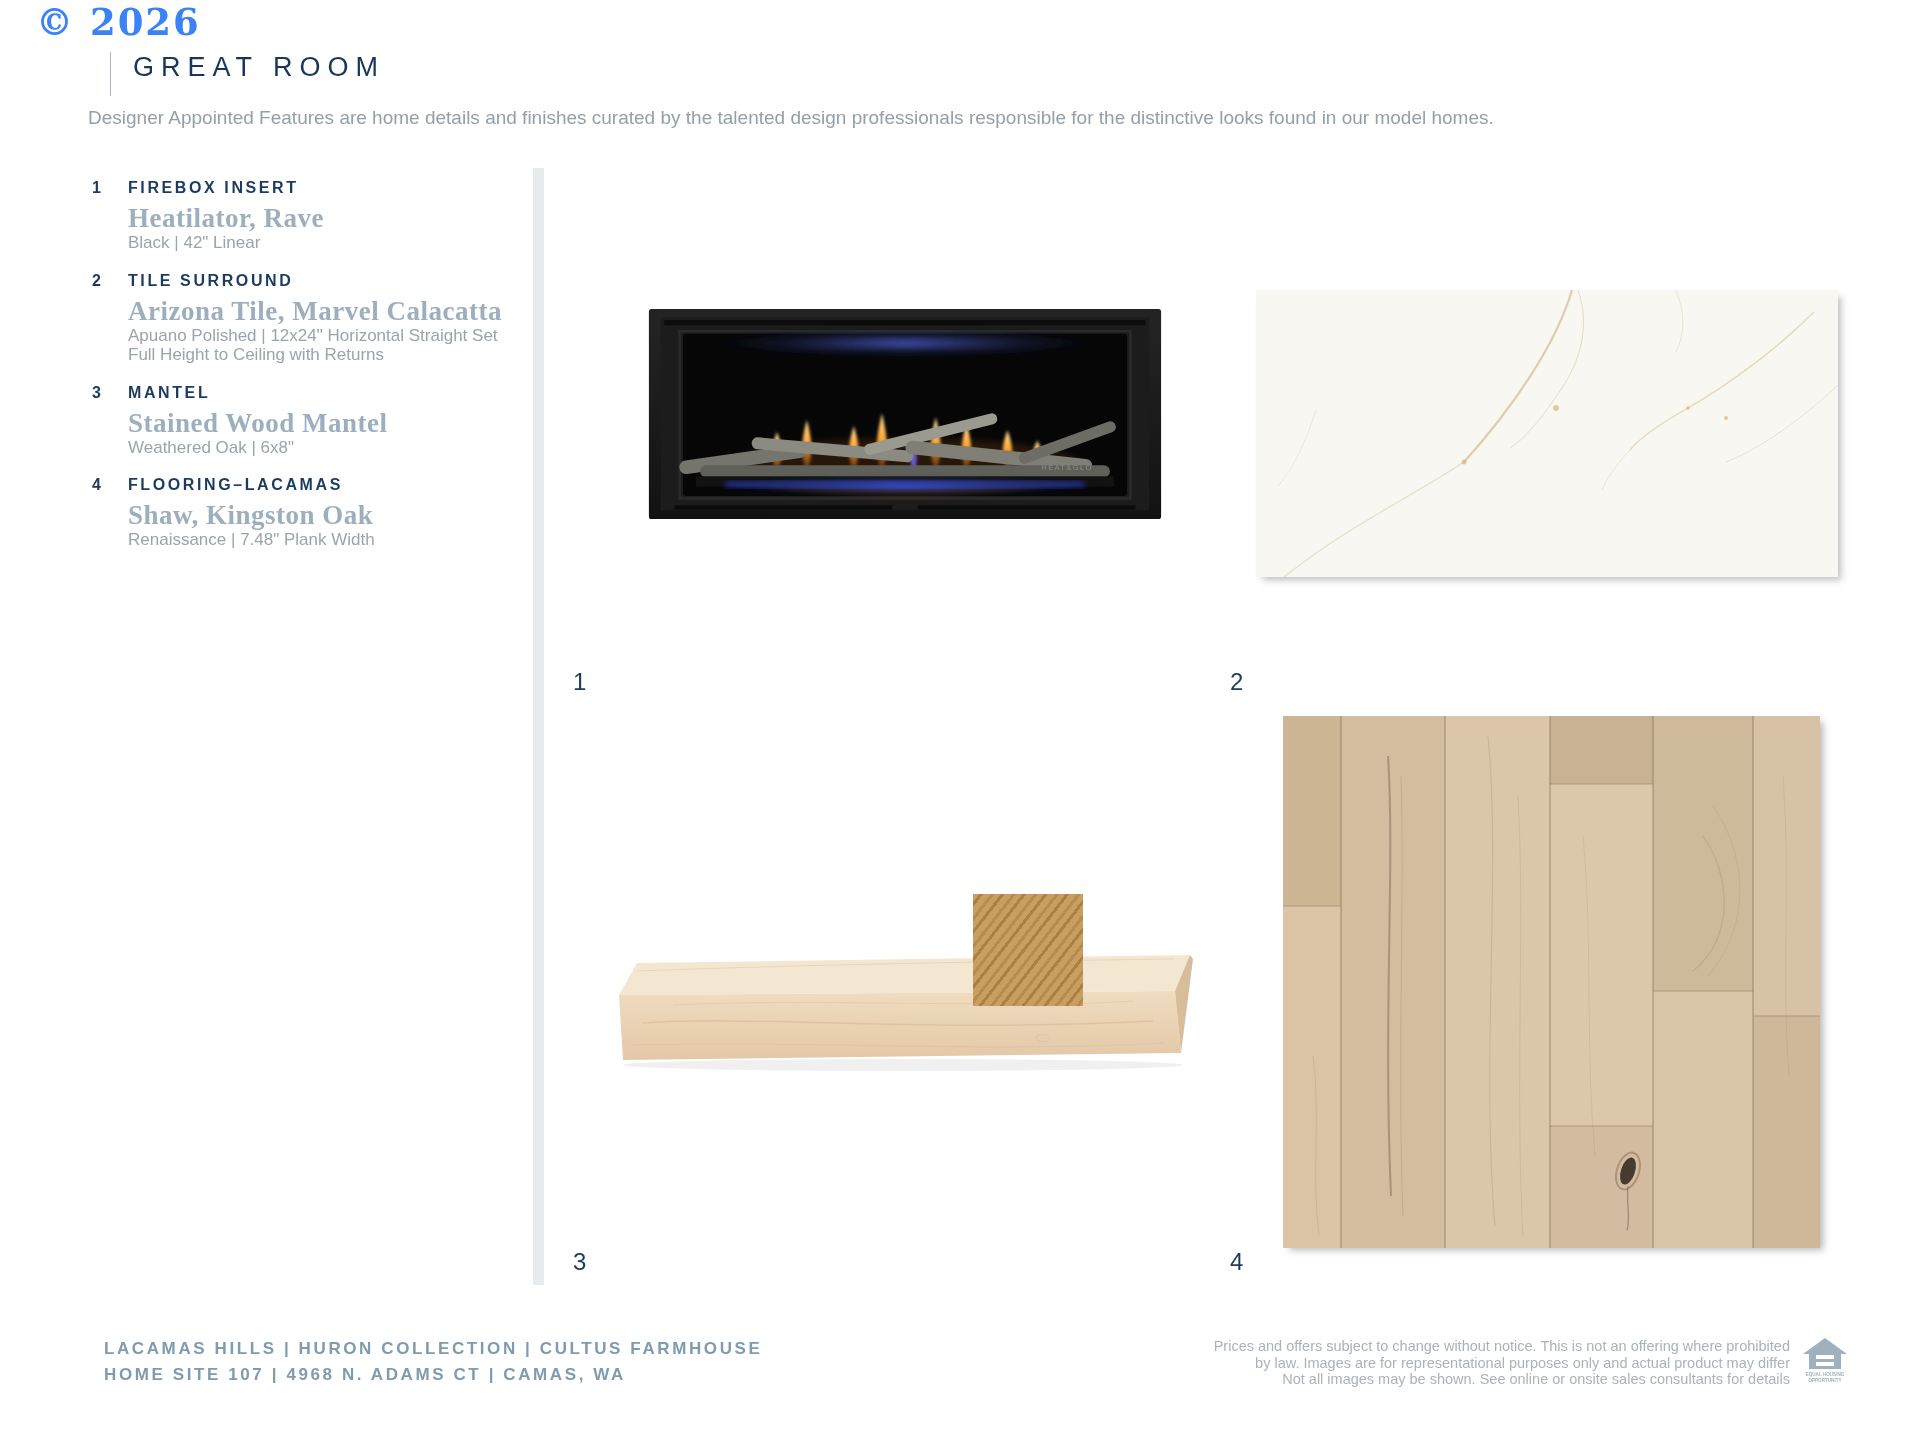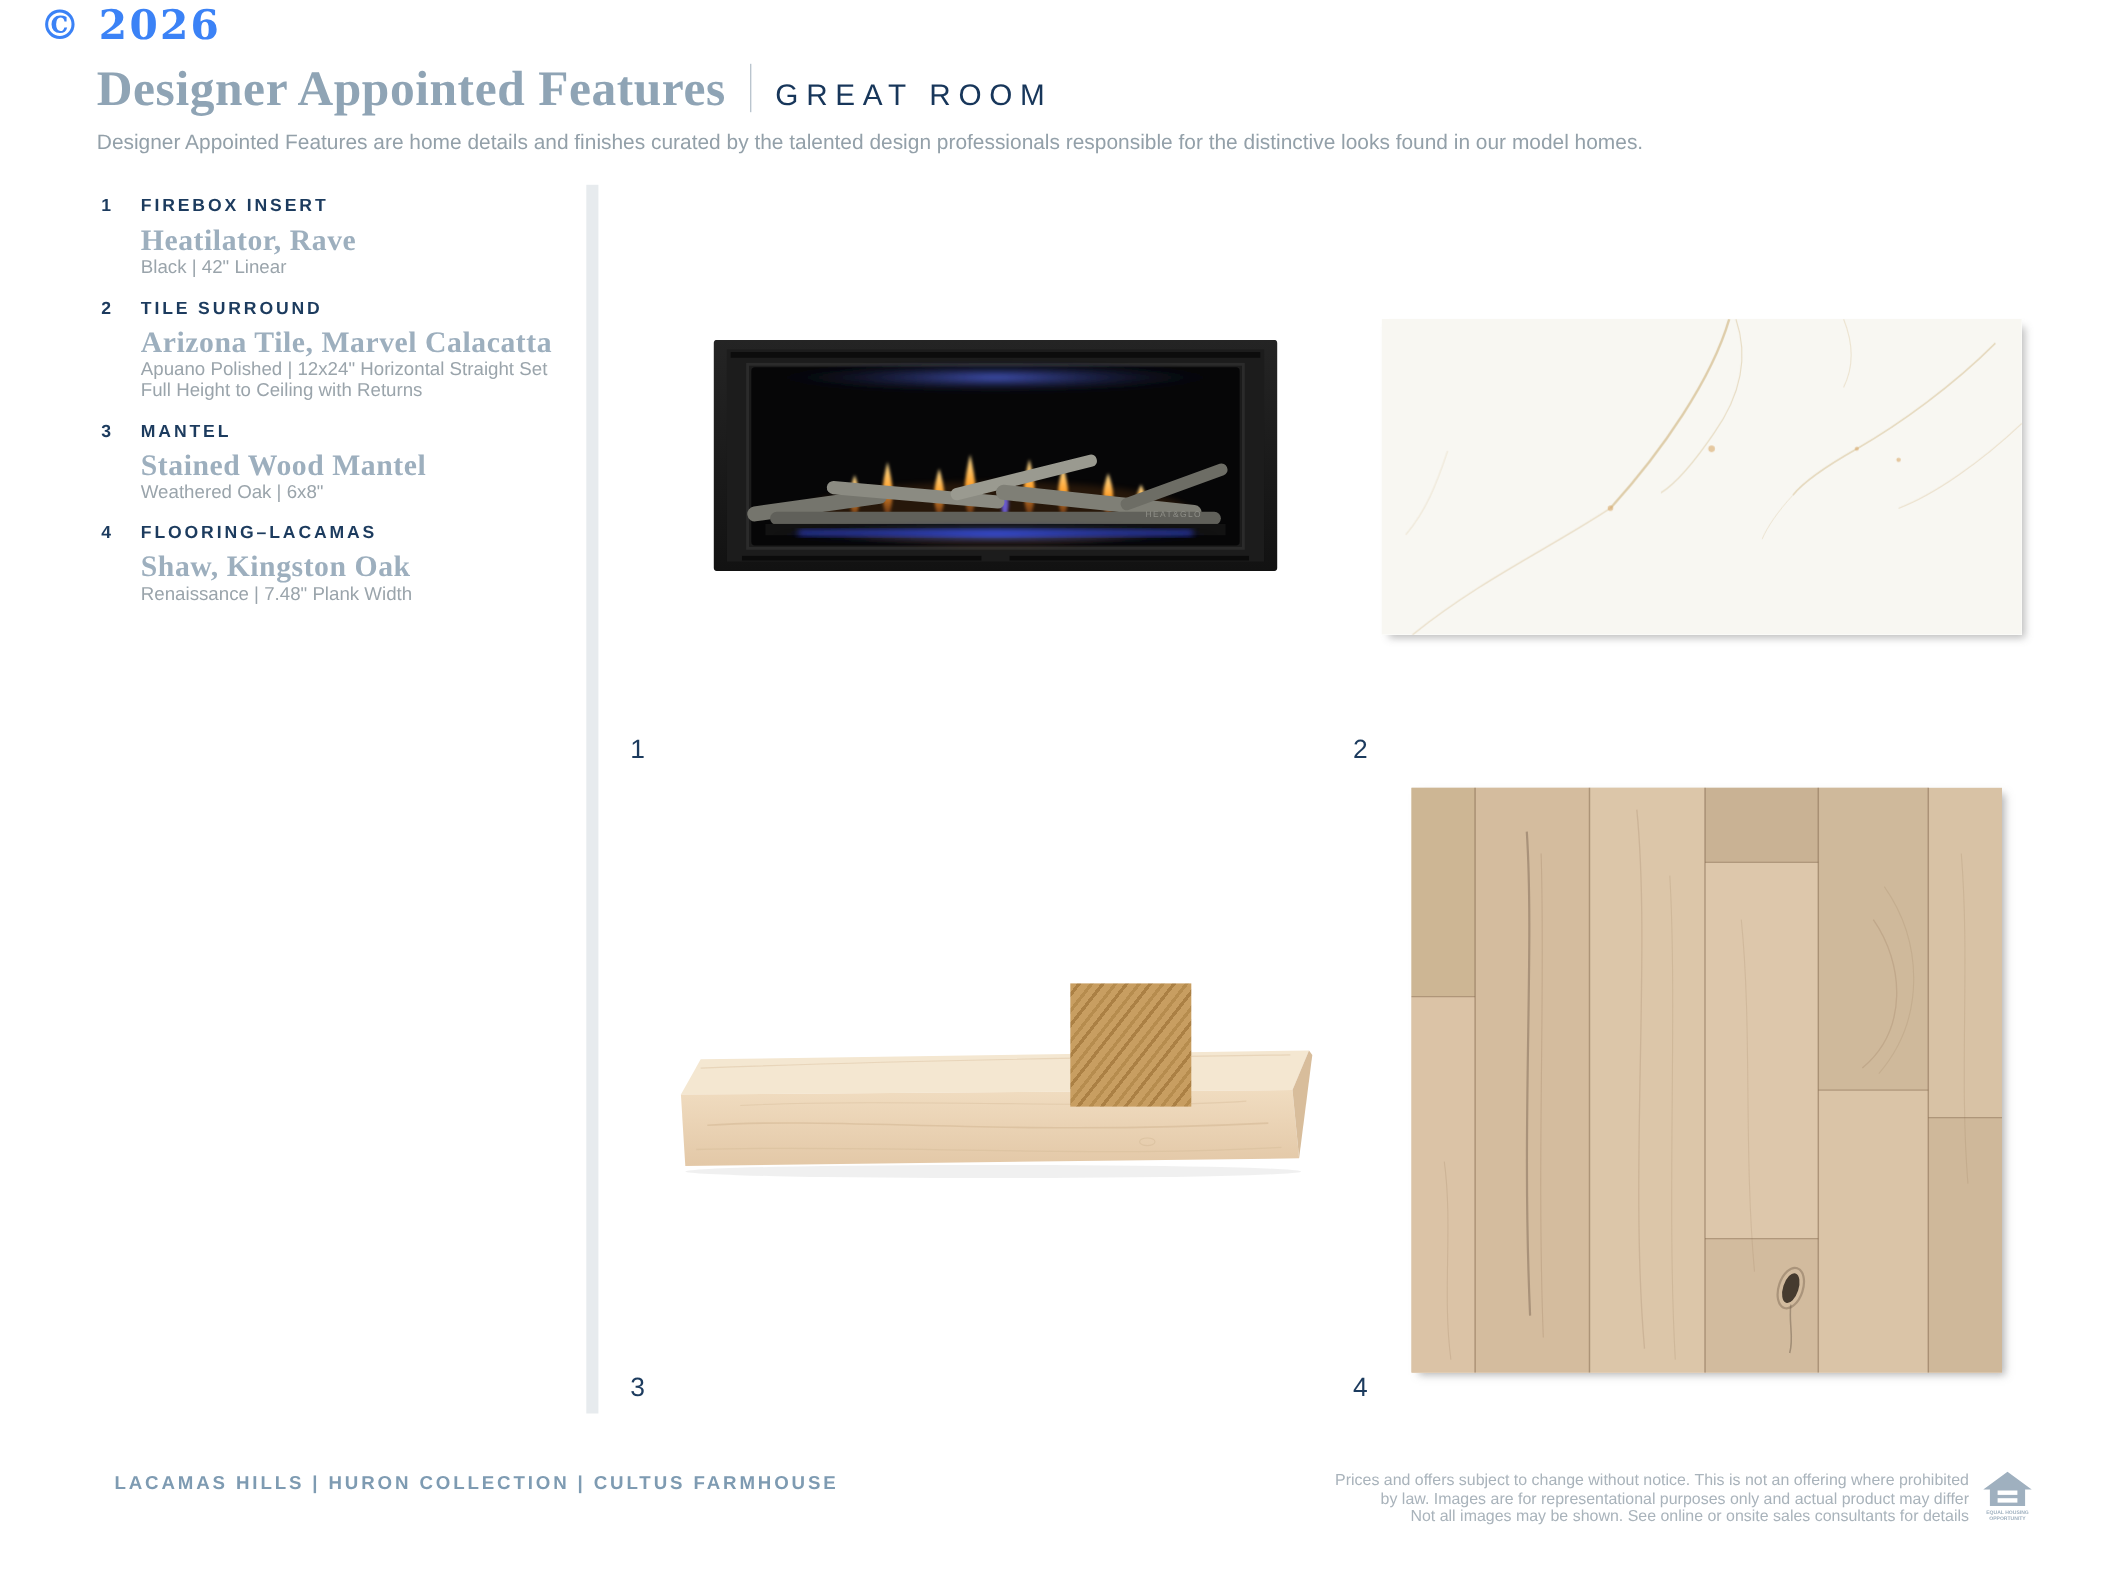--- a/index.html
+++ b/index.html
@@ -62,21 +62,20 @@
 </style>
 </head>
 <body>
 
 <div class="page">
 
   <div class="copyright">© 2026</div>
 
   <header class="hdr">
     <div class="hdr-row">
-      <h1 class="title">Designer Appointed Features</h1>
       <span class="title-sep"></span>
       <span class="room">GREAT ROOM</span>
     </div>
     <p class="subtitle">Designer Appointed Features are home details and finishes curated by the talented design professionals responsible for the distinctive looks found in our model homes.</p>
   </header>
 
   <aside class="features">
     <div class="feature">
       <div class="f-head">
         <span class="f-num">1</span>
@@ -276,20 +275,21 @@
   </div>
 
   <div class="img-label lbl-1">1</div>
   <div class="img-label lbl-2">2</div>
   <div class="img-label lbl-3">3</div>
   <div class="img-label lbl-4">4</div>
 
   <footer>
     <div class="footer-left">
       <div class="fl1">LACAMAS HILLS | HURON COLLECTION | CULTUS FARMHOUSE</div>
+      <div class="fl2">HOME SITE 107 | 4968 N. ADAMS CT | CAMAS, WA</div>
     </div>
     <div class="legal">
       <div>Prices and offers subject to change without notice. This is not an offering where prohibited</div>
       <div>by law. Images are for representational purposes only and actual product may differ</div>
       <div>Not all images may be shown. See online or onsite sales consultants for details</div>
     </div>
     <div class="eho">
       <svg viewBox="0 0 46 52">
         <polygon points="23,2 45,18 39,18 39,33 7,33 7,18 1,18" fill="#9fb0bf"></polygon>
         <rect x="14" y="19" width="18" height="4" fill="#ffffff"></rect>

